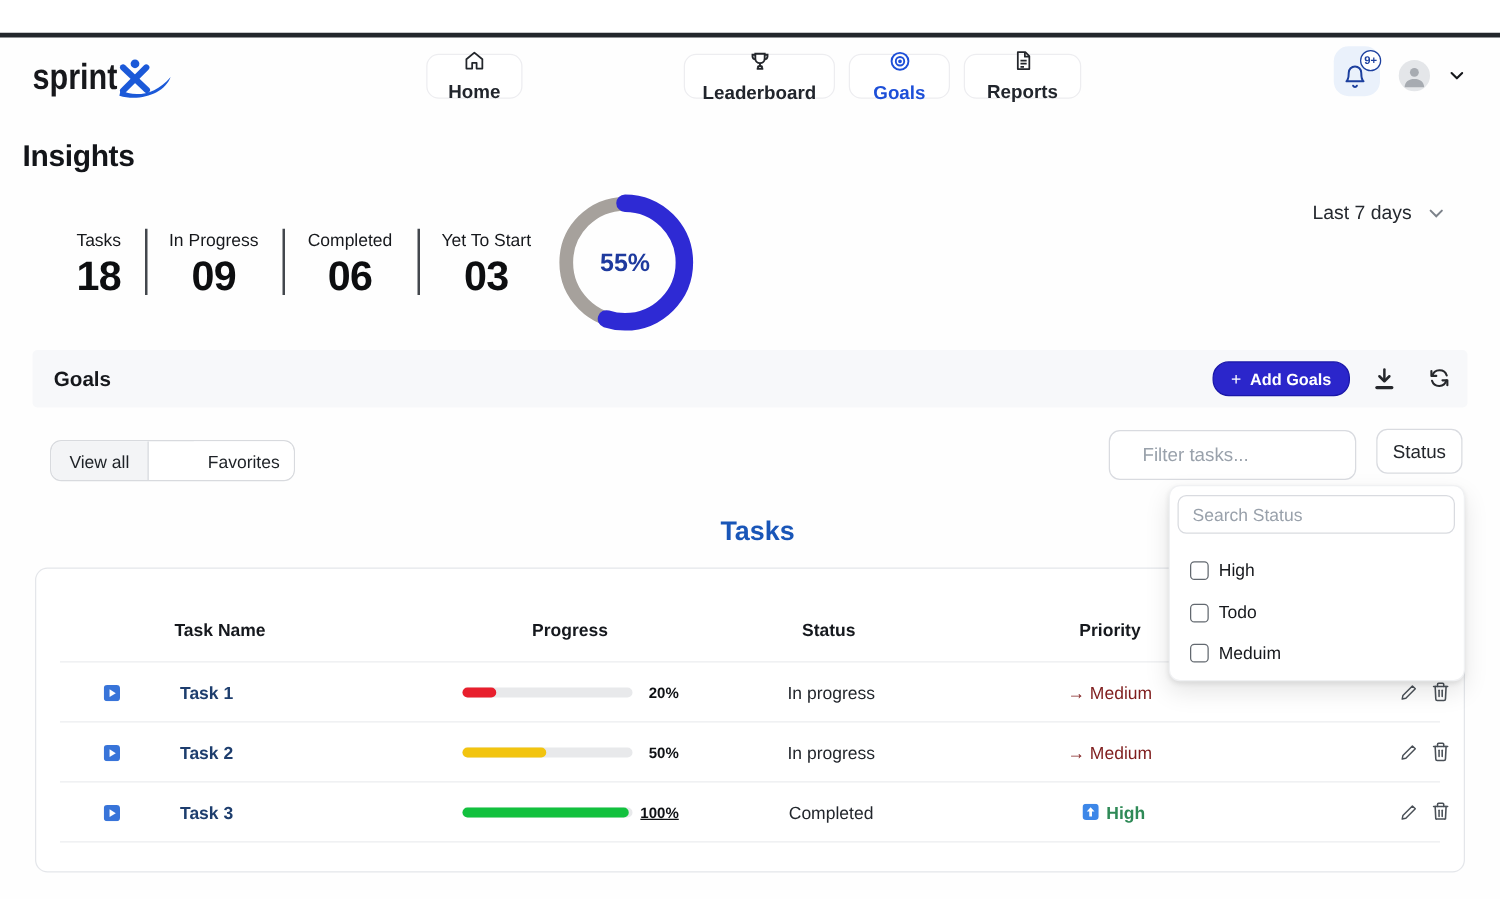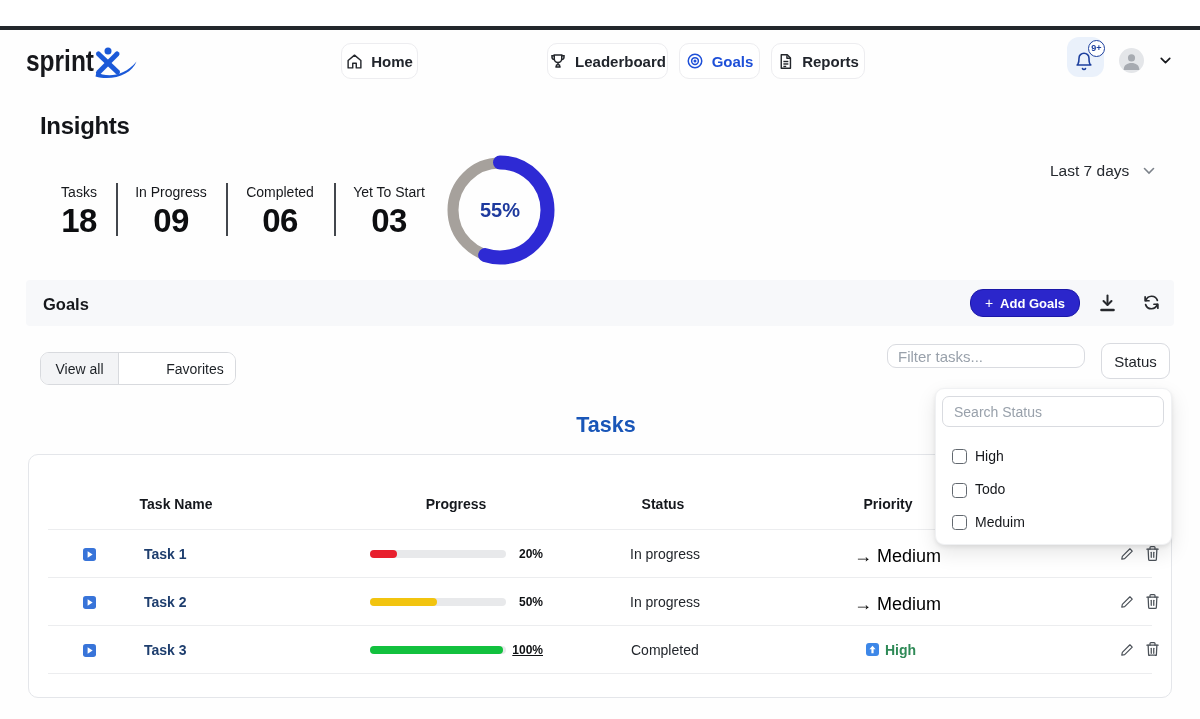--- a/index.html
+++ b/index.html
@@ -4,21 +4,21 @@
 <style>
 * { margin:0; padding:0; box-sizing:border-box; }
 html,body { background:#fff; }
 .page { position:relative; width:1200px; height:719px; overflow:hidden;
   font-family:"Liberation Sans", sans-serif; background:#fefefe;margin-top:26px; }
 .abs { position:absolute; }
 .topbar { left:0; top:0; width:1200px; height:4px; background:#23272c; }
 
 .pill { top:17px; height:36px; border:1px solid #ededf0; border-radius:10px;
   background:#fff; display:flex; align-items:center; justify-content:center;
-  gap:8px; font-size:15px; font-weight:700; color:#21252c; }
+  gap:8px; font-size:15px; font-weight:700; color:#21252c;flex-direction:column; }
 .pill svg { flex:0 0 auto; }
 
 .stat { top:158px; text-align:center; transform:translateX(-50%); }
 .stat .lab { font-size:14px; color:#16181c; }
 .stat .num { font-size:33px; font-weight:800; color:#0d0e10; margin-top:2px; letter-spacing:-0.5px;}
 .vdiv { top:157px; width:1.5px; height:53px; background:#43474d; }
 
 .goalsbar { left:26px; top:254px; width:1148px; height:46px; background:#f7f8fa; border-radius:4px; }
 .addbtn { left:970px; top:263px; width:110px; height:28px; background:#2b26cb;
   border:1.5px solid #1a17a8; border-radius:13px; color:#fff; font-size:13px;
@@ -35,21 +35,21 @@
 
 .card { left:28px; top:428px; width:1144px; height:244px; background:#fff;
   border:1px solid #e4e6ea; border-radius:10px; }
 .th { font-size:14px; font-weight:700; color:#15181d; transform:translateX(-50%); }
 .hr { height:1px; background:#ecedef; left:48px; width:1104px; }
 .tasklink { font-size:14px; font-weight:700; color:#1e3e6e; }
 .rowtxt { font-size:14px; color:#22262c; }
 .track { width:136px; height:8px; border-radius:4px; background:#e8e9eb; }
 .fill { height:8px; border-radius:4px; }
 .pct { font-size:12px; font-weight:700; color:#0e1013; width:30px; text-align:right;}
-.med { font-size:18px; color:#000000; }
+.med { font-size:14px; color:#7f1d1d; }
 .hi  { font-size:14px; font-weight:700; color:#2f8a57; }
 
 .popup { left:935px; top:362px; width:237px; height:157px; background:#fff;
   border:1px solid #f0f1f3; border-radius:9px; z-index:50;
   box-shadow:0 2px 4px rgba(0,0,0,.08), 0 8px 20px rgba(0,0,0,.10); }
 .chk { width:15px; height:15px; border:1.6px solid #62686f; border-radius:3.5px; background:#fff;}
 .chklab { font-size:14px; color:#16181c; }
 </style>
 </head>
 <body>
@@ -109,21 +109,21 @@
   <div class="abs" style="left:1119px; top:22px; width:25px; height:25px; border-radius:50%; background:#e4e6e9; overflow:hidden;">
     <svg width="25" height="25" viewBox="0 0 24 24" fill="#a7abb1">
         <circle cx="12" cy="9.5" r="3.4"></circle>
         <path d="M4.5 21 c0 -4.5 3.3 -6.5 7.5 -6.5 s7.5 2 7.5 6.5 Z"></path>
       </svg>
   </div>
   <svg class="abs" style="left:1160px; top:31px;" width="11" height="8" viewBox="0 0 13 9" fill="none" stroke="#16181c" stroke-width="2" stroke-linecap="round" stroke-linejoin="round">
       <path d="M1.5 1.5 L6.5 6.5 L11.5 1.5"></path>
     </svg>
 
-  <div class="abs" style="left:40px; top:86px; font-size:24px; letter-spacing:-0.3px; font-weight:800; color:#131519;">Insights</div>
+  <div class="abs" style="left:18px; top:86px; font-size:24px; letter-spacing:-0.3px; font-weight:800; color:#131519;">Insights</div>
 
   <div class="abs stat" style="left:79px;">
       <div class="lab">Tasks</div>
       <div class="num">18</div>
     </div>
   <div class="abs vdiv" style="left:116px;"></div>
   <div class="abs stat" style="left:171px;">
       <div class="lab">In Progress</div>
       <div class="num">09</div>
     </div>
@@ -165,21 +165,21 @@
       <path d="M20.3 9 a8.5 8.5 0 0 0 -16.3 .5"></path>
       <path d="M21 20 V14.5 H15.5"></path>
       <path d="M3.7 15 a8.5 8.5 0 0 0 16.3 -.5"></path>
   </svg>
 
   <div class="abs tabs">
       <div class="tab tab1">View all</div>
       <div class="tab tab2">Favorites</div>
     </div>
 
-  <div class="abs input" style="left:887px; top:318px; width:198px; height:24px; font-size:15px; padding-left:10px;">Filter tasks...</div>
+  <div class="abs input" style="left:887px; top:318px; width:198px; height:40px; font-size:15px; padding-left:26px;">Filter tasks...</div>
   <div class="abs" style="left:1101px; top:317px; width:69px; height:36px; border:1px solid #d9dbe0; border-radius:9px; background:#fff; display:flex; align-items:center; justify-content:center; font-size:15px; color:#23262b;">Status</div>
 
   <div class="abs" style="left:606px; top:387px; transform:translateX(-50%); font-size:21.5px; font-weight:700; color:#1956b8;">Tasks</div>
 
   <div class="abs card"></div>
   <div class="abs th" style="left:176px; top:470px;">Task Name</div>
   <div class="abs th" style="left:456px; top:470px;">Progress</div>
   <div class="abs th" style="left:663px; top:470px;">Status</div>
   <div class="abs th" style="left:888px; top:470px;">Priority</div>
   <div class="abs hr" style="top:503px;"></div>

